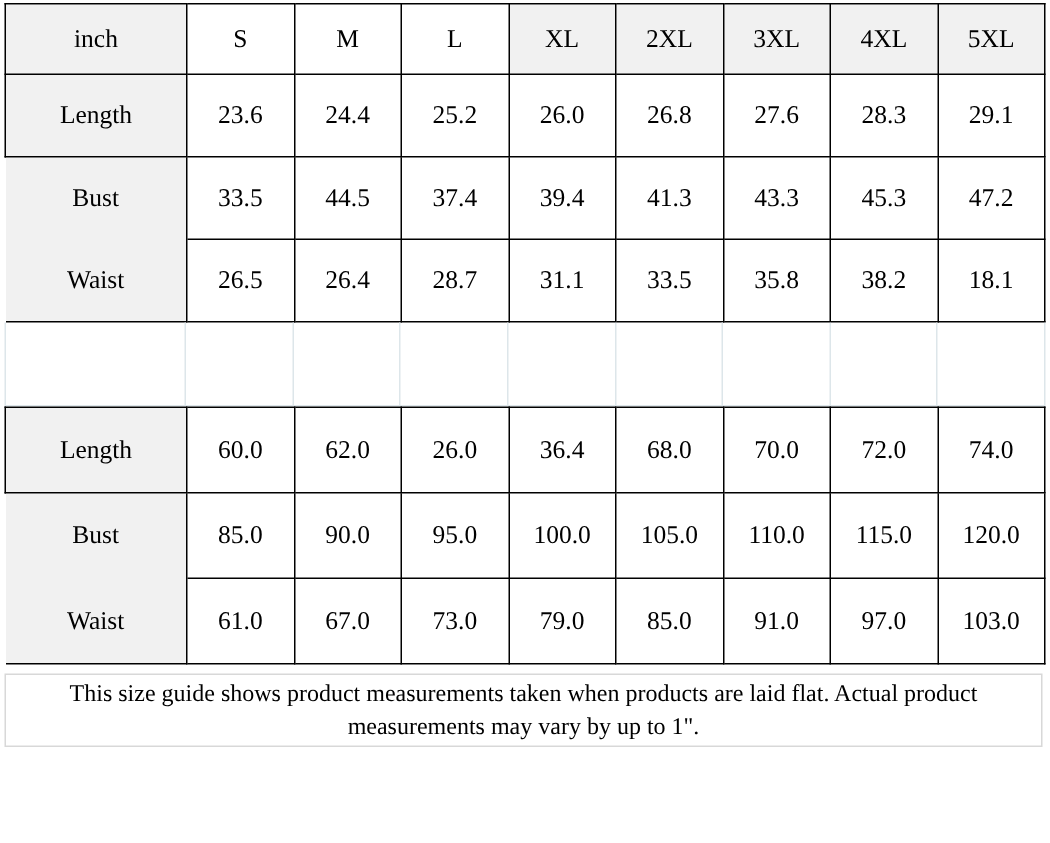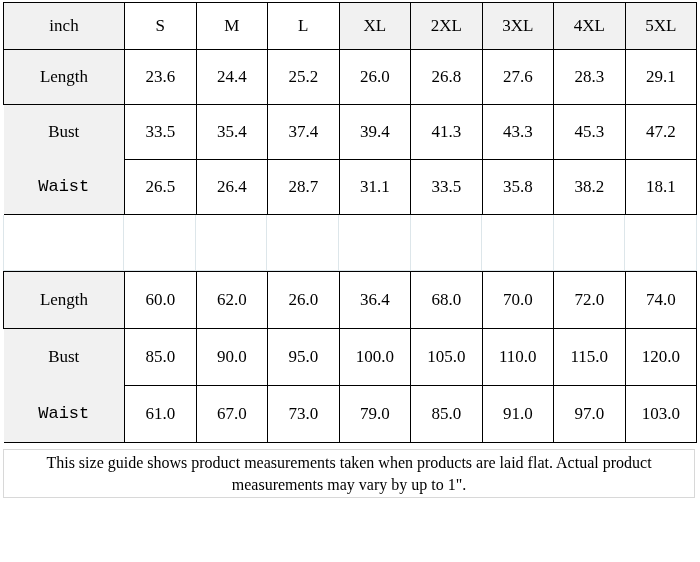--- a/index.html
+++ b/index.html
@@ -24,21 +24,21 @@
   table.t2 th { height:46px; }
   table.t2 td { height:56px; }
 
   
   .size-table th:nth-child(1),
   .size-table th:nth-child(n+5),
   .size-table td.rowlabel { background:#f1f1f1; }
 
   
   td.rowlabel.bust { border-bottom-style:hidden; border-left-style:hidden; }
-  td.rowlabel.waist { border-top-style:hidden; border-left-style:hidden;font-family:Liberation Mono, monospace; }
+  td.rowlabel.waist { border-top-style:hidden; border-left-style:hidden; }
 
   
   .gap {
     display:grid; grid-template-columns:121px repeat(8,1fr);
     width:694px; height:55px; border-bottom:1px solid #dde6ea;
   }
   .gap span { border-right:1px solid #dde6ea; }
   .gap span:first-child { border-left:1px solid #dde6ea; }
 
   .note {
@@ -84,21 +84,21 @@
         <td>25.2</td>
         <td>26.0</td>
         <td>26.8</td>
         <td>27.6</td>
         <td>28.3</td>
         <td>29.1</td>
       </tr>
       <tr>
         <td class="rowlabel bust">Bust</td>
         <td>33.5</td>
-        <td>35.4</td>
+        <td>44.5</td>
         <td>37.4</td>
         <td>39.4</td>
         <td>41.3</td>
         <td>43.3</td>
         <td>45.3</td>
         <td>47.2</td>
       </tr>
       <tr>
         <td class="rowlabel waist">Waist</td>
         <td>26.5</td>

